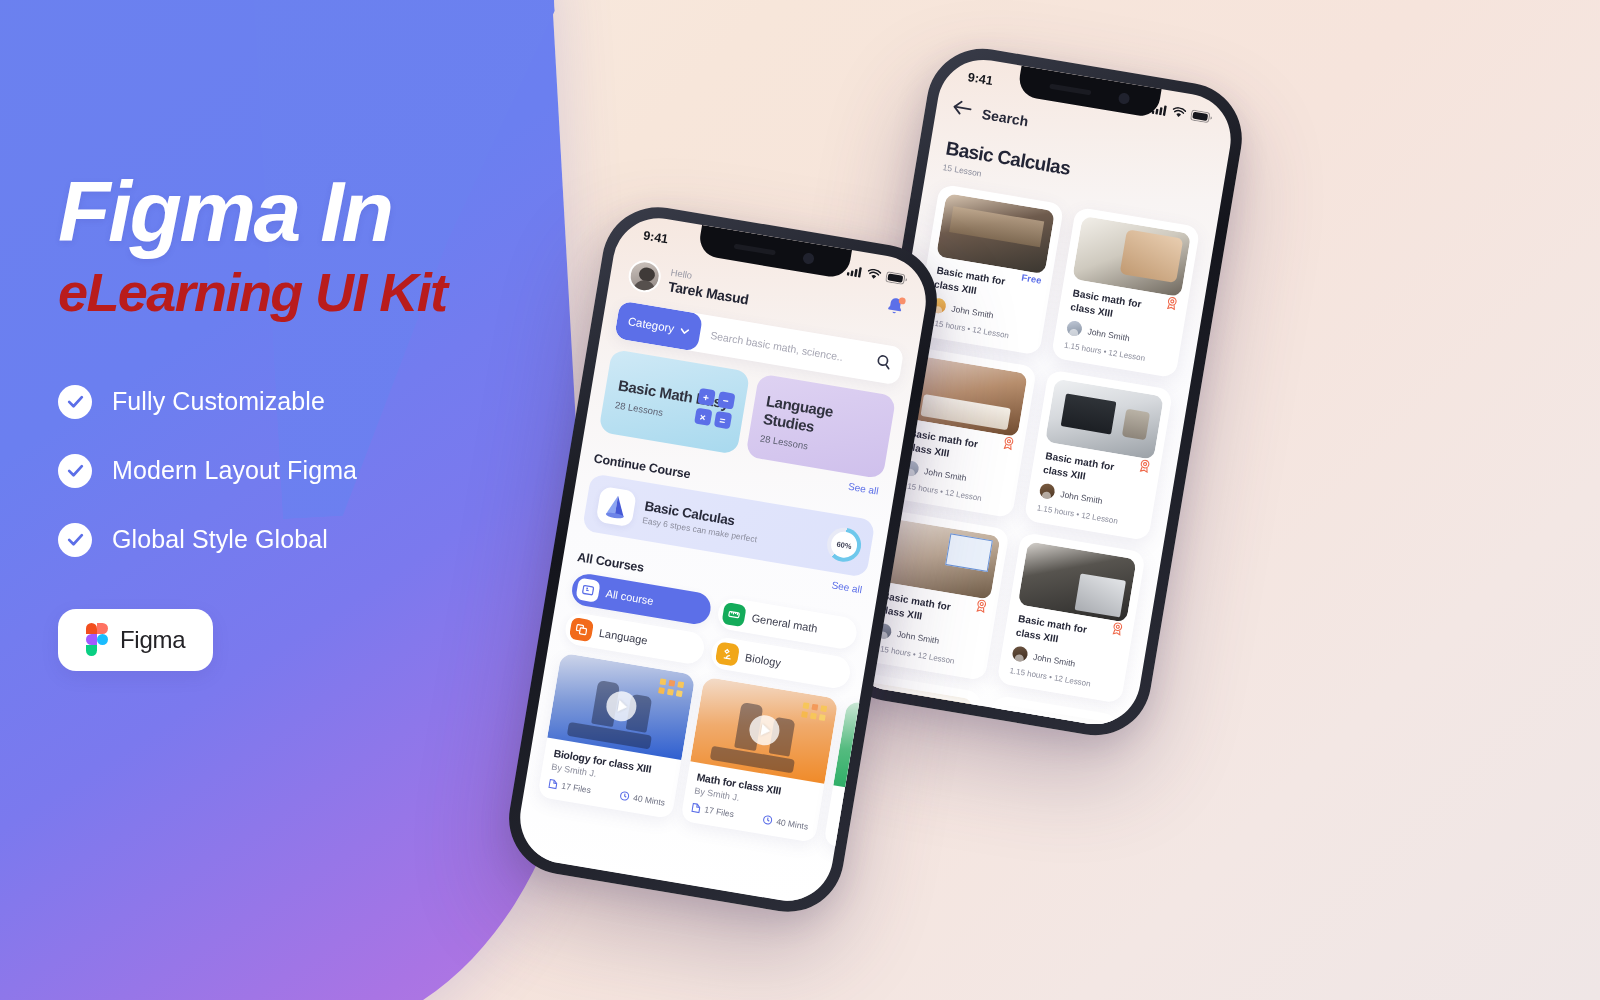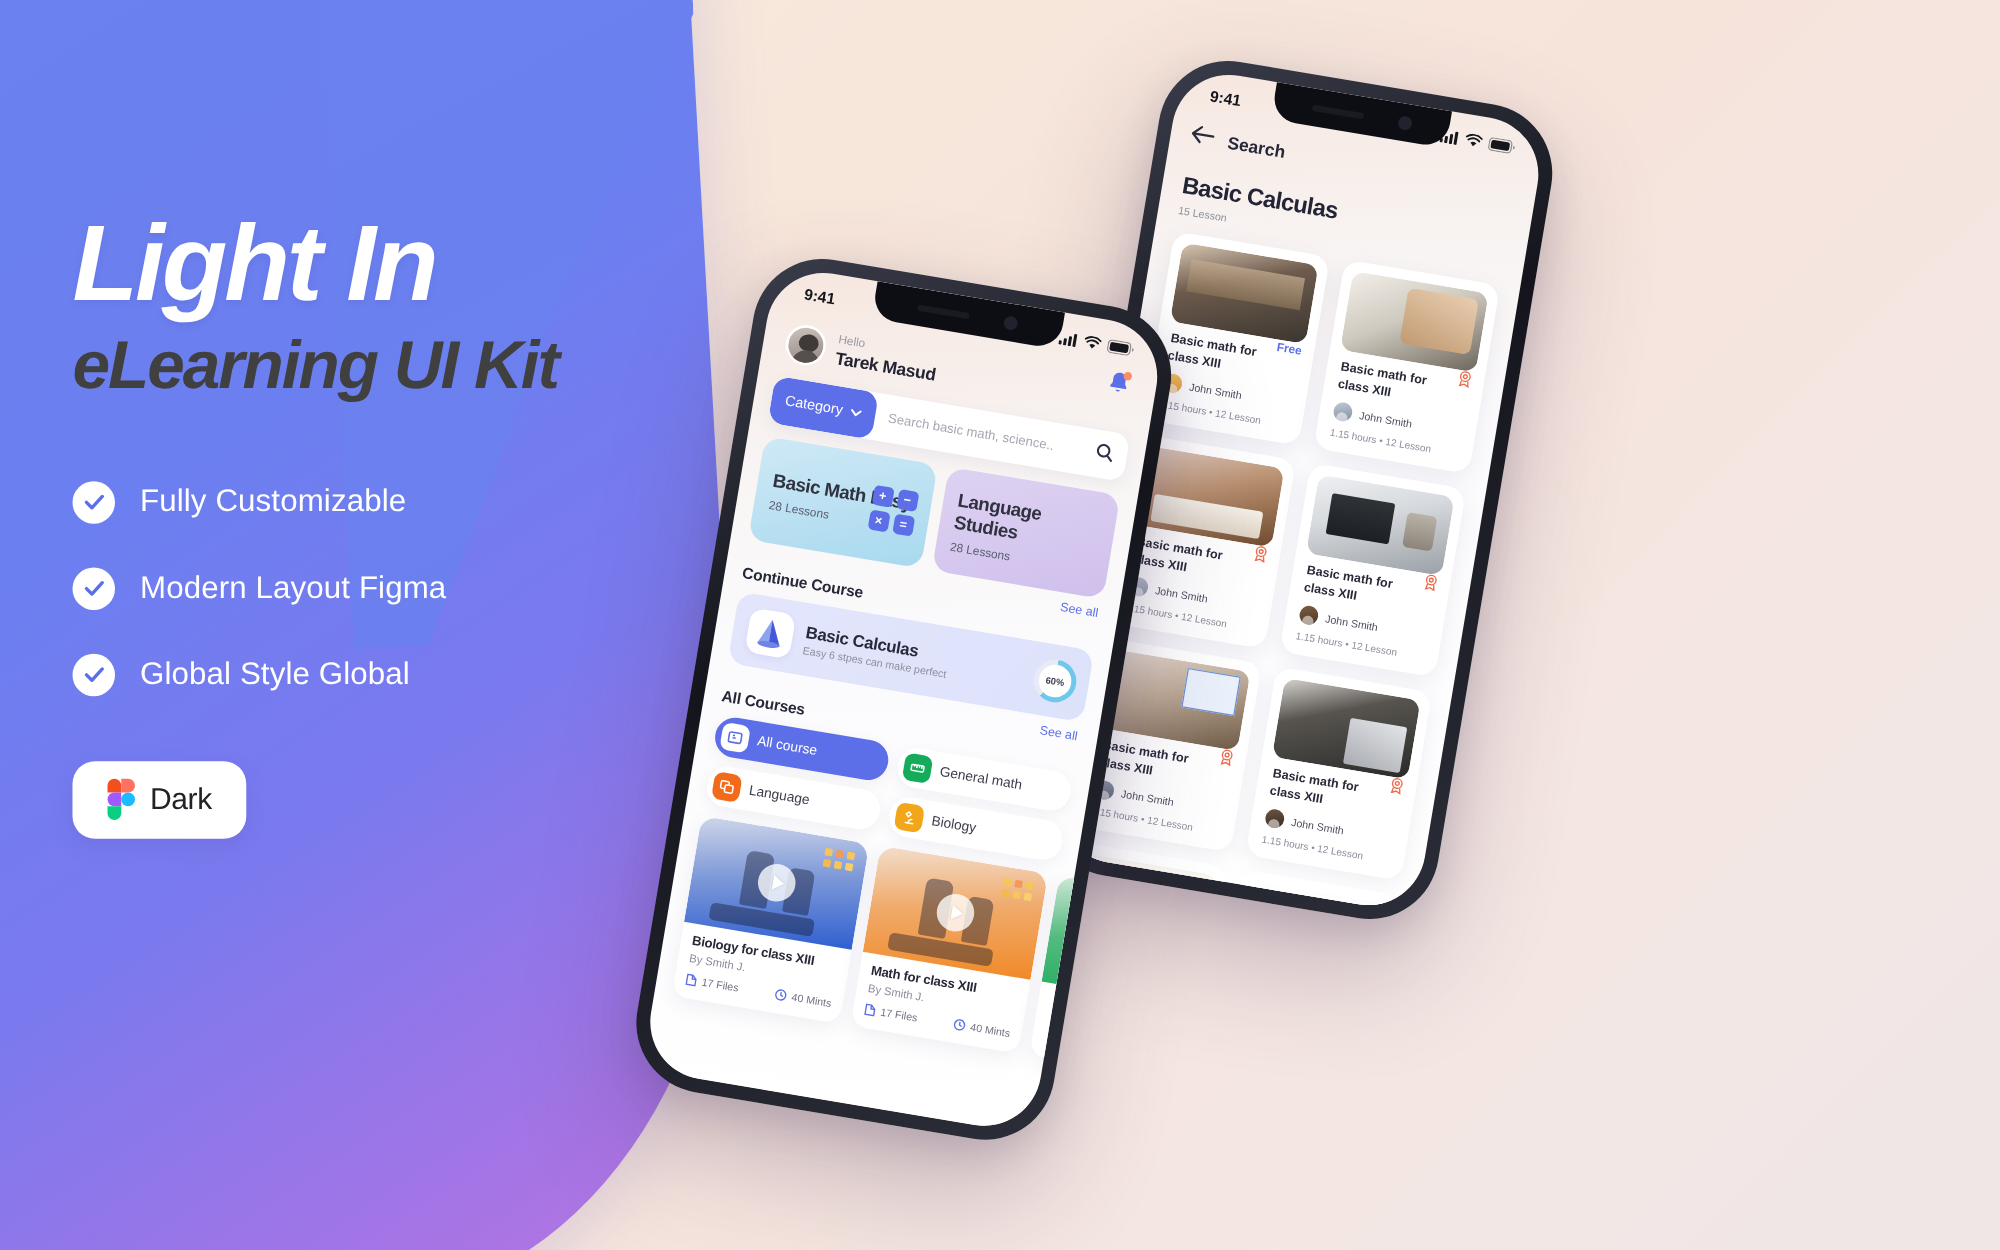--- a/index.html
+++ b/index.html
@@ -48,21 +48,21 @@
     color: #fff;
     text-shadow: 0 2px 6px rgba(60,50,150,.12);
   }
   .title-sub {
     margin-top: 12px;
     font-size: 54px;
     font-weight: 700;
     font-style: italic;
     letter-spacing: -1.6px;
     line-height: 1;
-    color: #404040;
+    color: #b91c1c;
   }
 
   .features { margin-top: 66px; text-align: center; }
   .feature-row {
     display: flex;
     align-items: center;
     gap: 20px;
     margin-bottom: 35px;
   }
   .check-circle {
@@ -336,21 +336,21 @@
     background: linear-gradient(to top, rgba(255,255,255,.9), rgba(255,255,255,0));
     z-index: 20;
   }
 </style>
 </head>
 <body>
 
 <div class="promo-panel"></div>
 
 <div class="promo-content">
-  <div class="title-main">Light In</div>
+  <div class="title-main">Figma In</div>
   <div class="title-sub">eLearning UI Kit</div>
 
   <div class="features">
     <div class="feature-row">
       <span class="check-circle">
         <svg viewBox="0 0 24 24" fill="none" stroke="#5c6fe8" stroke-width="3.4" stroke-linecap="round" stroke-linejoin="round">
             <polyline points="4,12.5 9.5,18 20,6.5"></polyline>
           </svg>
       </span>
       <span class="feature-label">Fully Customizable</span>
@@ -376,21 +376,21 @@
   <div class="badges">
     <div class="badge-row">
       <div class="badge">
         <span class="figma-logo">
           <i class="fg-tl"></i>
             <i class="fg-tr"></i>
             <i class="fg-ml"></i>
             <i class="fg-mr"></i>
             <i class="fg-bl"></i>
         </span>
-        <span>Dark</span>
+        <span>Figma</span>
       </div>
     </div>
   </div>
 </div>
 
 <div class="phone" id="phone-right">
   <div class="phone-inner">
     <div class="notch">
         <span class="spk"></span>
         <span class="cam"></span>

